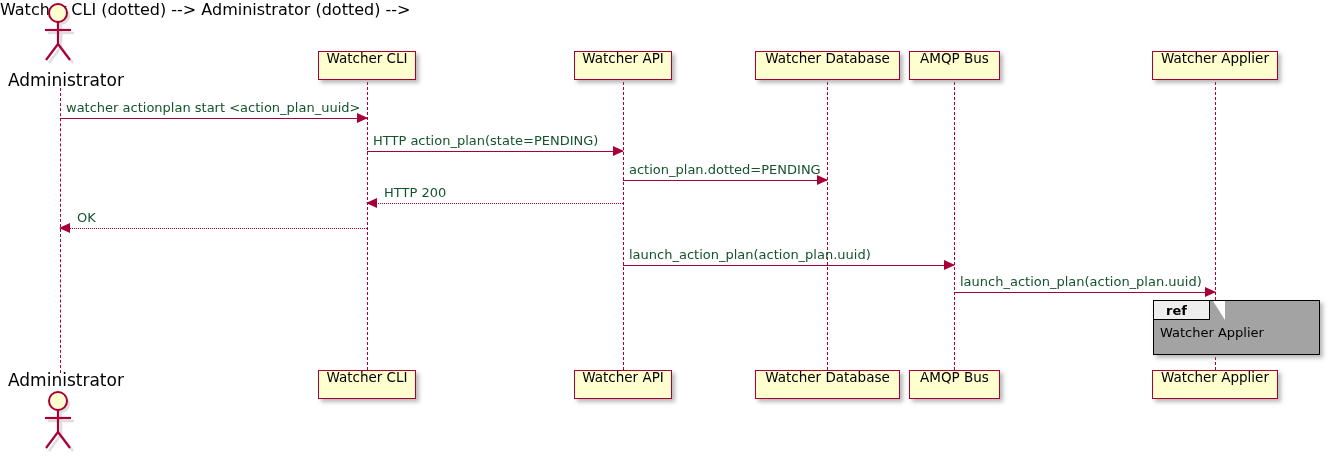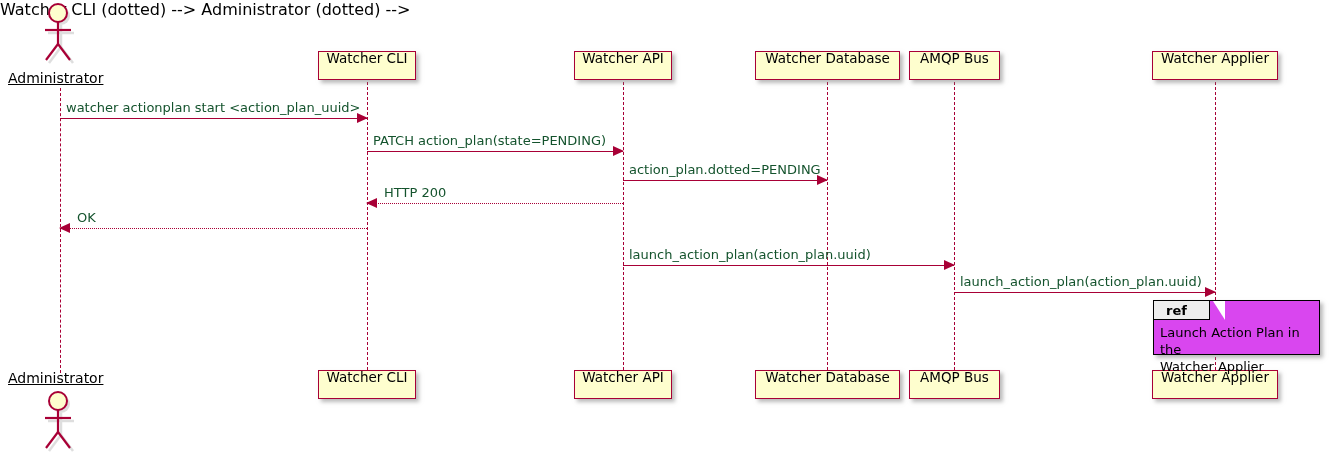--- a/index.html
+++ b/index.html
@@ -43,25 +43,24 @@
   }
 
   
   .actor {
     position: absolute;
     z-index: 5;
   }
   .actor svg { display: block; overflow: visible; }
   .actor-label {
     position: absolute;
-    font-size: 14px;
+    font-size: 17px;
     color: #000000;
     white-space: nowrap;
     z-index: 5;
-    text-decoration: underline;
   }
 
   
   .msg {
     position: absolute;
     height: 0;
     z-index: 3;
   }
   .msg .line {
     position: absolute;
@@ -100,21 +99,21 @@
     white-space: nowrap;
     line-height: 1;
   }
   .msg.to-right .label { left: 6px; }
   .msg.to-left  .label { left: 17px; }
 
   
   .ref-box {
     position: absolute;
     box-sizing: border-box;
-    background: #d946ef;
+    background: #a3a3a3;
     border: 1.5px solid #000000;
     box-shadow: 3px 3px 4px rgba(140,140,140,0.6);
     z-index: 6;
   }
   .ref-tab {
     position: absolute;
     left: 0;
     top: 0;
     height: 19px;
     background: #EEEEEE;
@@ -206,21 +205,21 @@
   
   
   <div class="msg to-right" style="left:60px; top:118px; width:307px;">
     <span class="label">watcher actionplan start &lt;action_plan_uuid&gt;</span>
     <span class="line"></span>
     <span class="head"></span>
   </div>
 
   
   <div class="msg to-right" style="left:367px; top:151px; width:256px;">
-    <span class="label">PATCH action_plan(state=PENDING)</span>
+    <span class="label">HTTP action_plan(state=PENDING)</span>
     <span class="line"></span>
     <span class="head"></span>
   </div>
 
   
   <div class="msg to-right" style="left:623px; top:180px; width:204px;">
     <span class="label">action_plan.dotted=PENDING</span>
     <span class="line"></span>
     <span class="head"></span>
   </div>
@@ -253,21 +252,20 @@
     <span class="head"></span>
   </div>
 
   
   <div class="ref-box" style="left:1153px; top:300px; width:167px; height:55px;">
     <div class="ref-tab">
       <span>ref</span>
     </div>
     <span class="ref-tab-fold" style="left:59px;"></span>
     <div class="ref-body">
-      <div>Launch Action Plan in the</div>
       <div>Watcher Applier</div>
     </div>
   </div>
 
   
   <div class="participant" style="left:318px; top:370px; width:98px; height:29px;">
     <span>Watcher CLI</span>
   </div>
 
   <div class="participant" style="left:574px; top:370px; width:98px; height:29px;">

